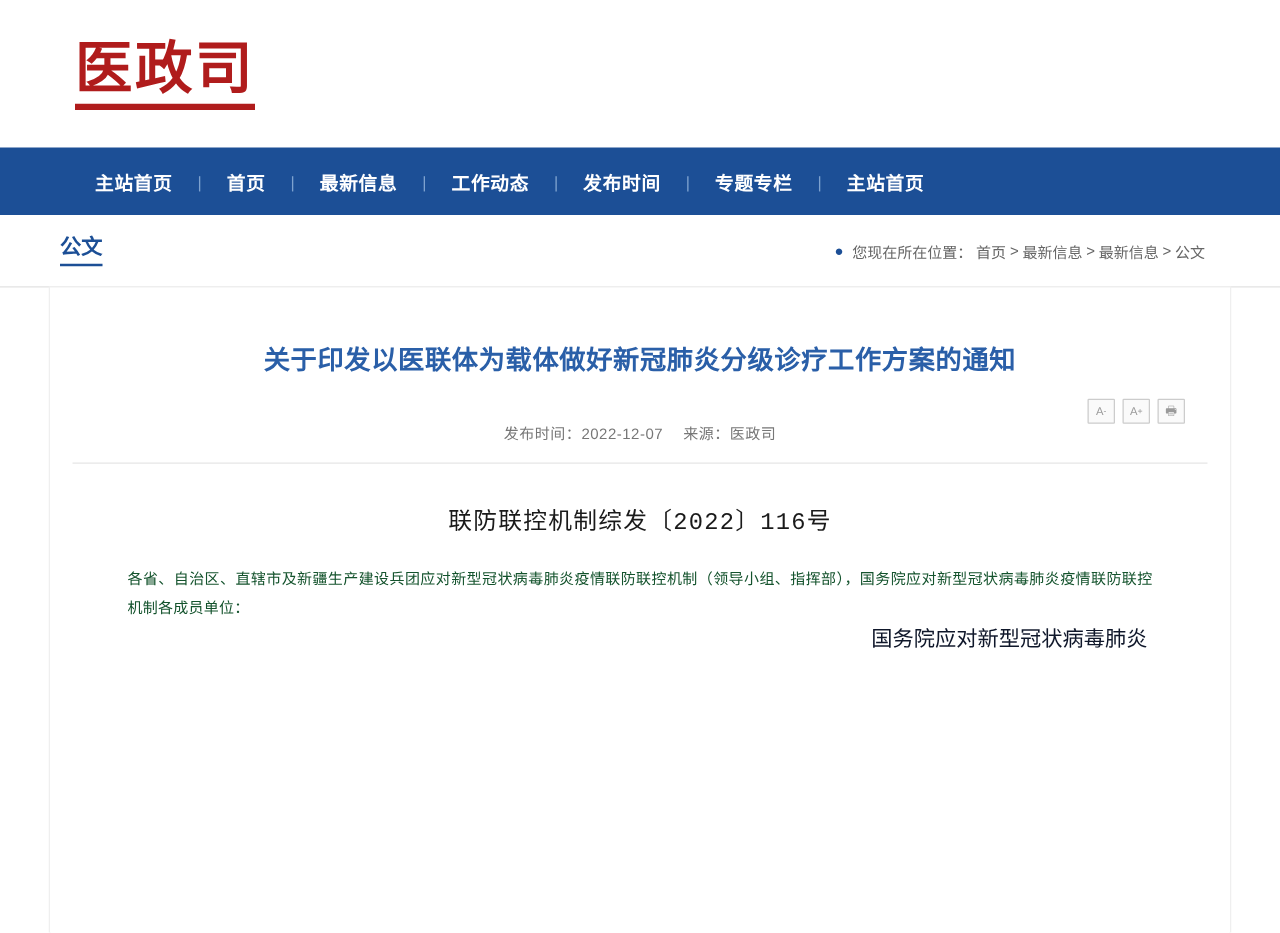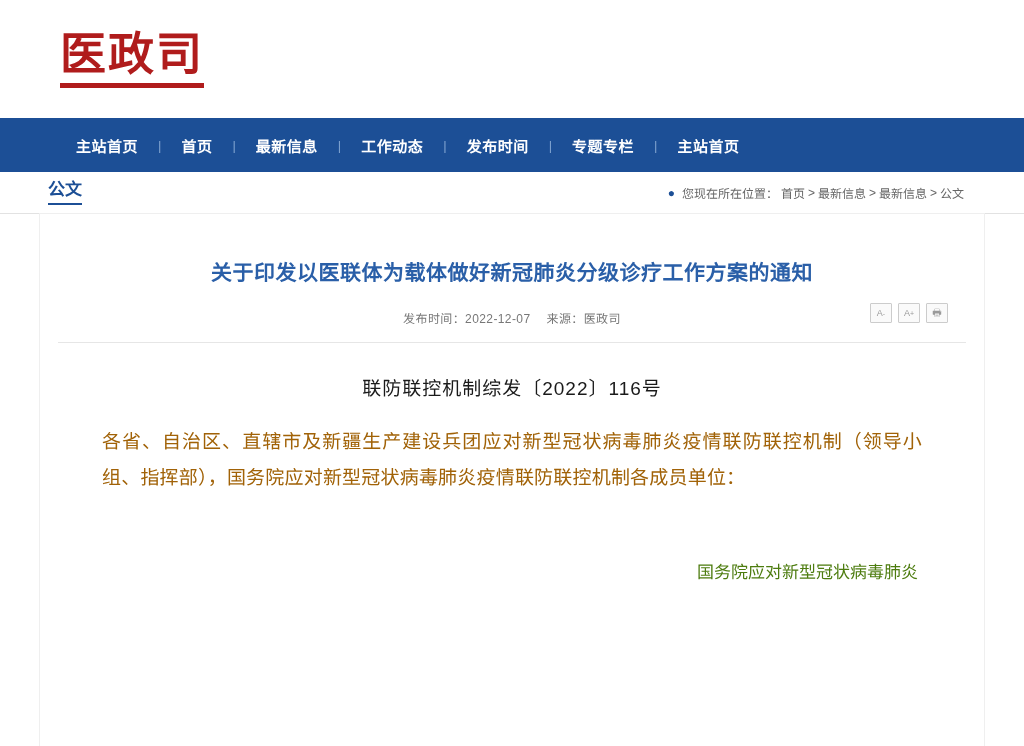--- a/index.html
+++ b/index.html
@@ -56,21 +56,21 @@
   }
   .nav-sep {
     color: #7ea2cf;
     font-size: 13px;
     padding: 0 2px;
     user-select: none;
   }
 
   
   .crumb-row {
-    height: 42px;
+    height: 58px;
     display: flex;
     align-items: center;
     justify-content: space-between;
     padding: 0 60px 0 48px;
     box-sizing: border-box;
     border-bottom: 1px solid #e2e2e2;
     background: #ffffff;
   }
   .crumb-title {
     font-size: 17px;
@@ -116,20 +116,21 @@
     justify-content: center;
     position: relative;
     margin-top: 22px;
     padding-bottom: 16px;
     border-bottom: 1px solid #e6e6e6;
   }
   .meta-text {
     font-size: 12px;
     color: #777777;
     letter-spacing: 0.4px;
+    margin-top: 12px;
   }
   .meta-text .sep { display: inline-block; width: 16px; }
   .meta-tools {
     position: absolute;
     right: 18px;
     top: -6px;
     display: flex;
     gap: 6px;
   }
   .tool-btn {
@@ -142,45 +143,44 @@
     align-items: center;
     justify-content: center;
     cursor: pointer;
     border-radius: 1px;
   }
   .tool-btn.sup { font-size: 9px; }
   .tool-btn sup { font-size: 7px; }
 
   .doc-body {
     padding: 0 44px;
-    font-family: Liberation Sans, sans-serif;
+    font-family: Liberation Mono, monospace;
   }
   .doc-number {
     text-align: center;
     font-size: 19px;
     color: #1a1a1a;
     margin-top: 30px;
     letter-spacing: 1px;
     font-weight: 500;
   }
   .para {
-    font-size: 19px;
+    font-size: 12px;
     line-height: 1.85;
-    color: #a16207;
+    color: #14532d;
     margin-top: 24px;
     text-align: justify;
     letter-spacing: 0.2px;
   }
   .para.indent { margin-top: 0; text-indent: 2em; }
   .signature {
-    margin-top: 62px;
     text-align: right;
     font-size: 17px;
     line-height: 1.85;
-    color: #4d7c0f;
+    color: #0f172a;
     padding-right: 4px;
   }
 </style>
 </head>
 <body>
 
 <div class="site-header">
   <div class="logo">医政司</div>
 </div>
 

